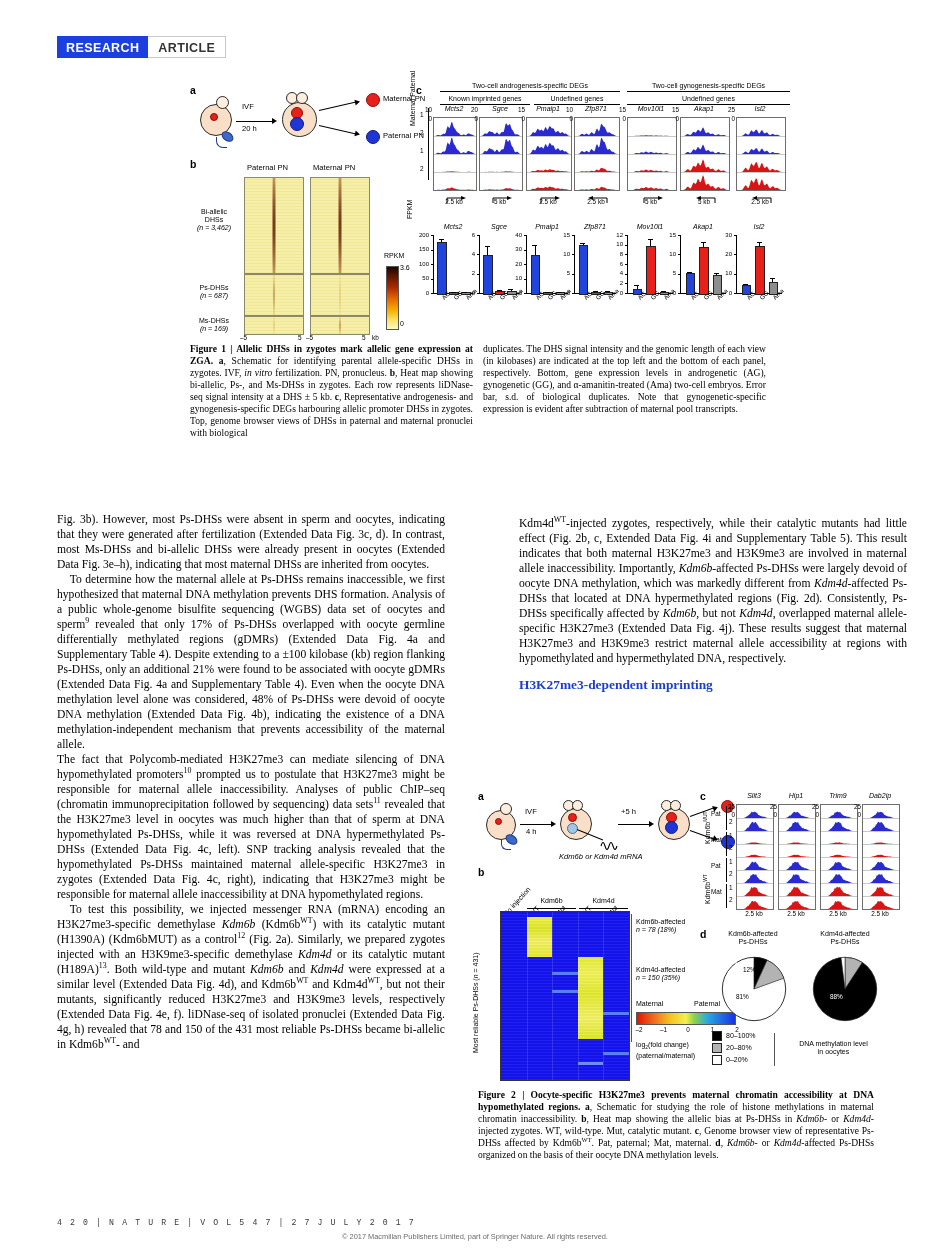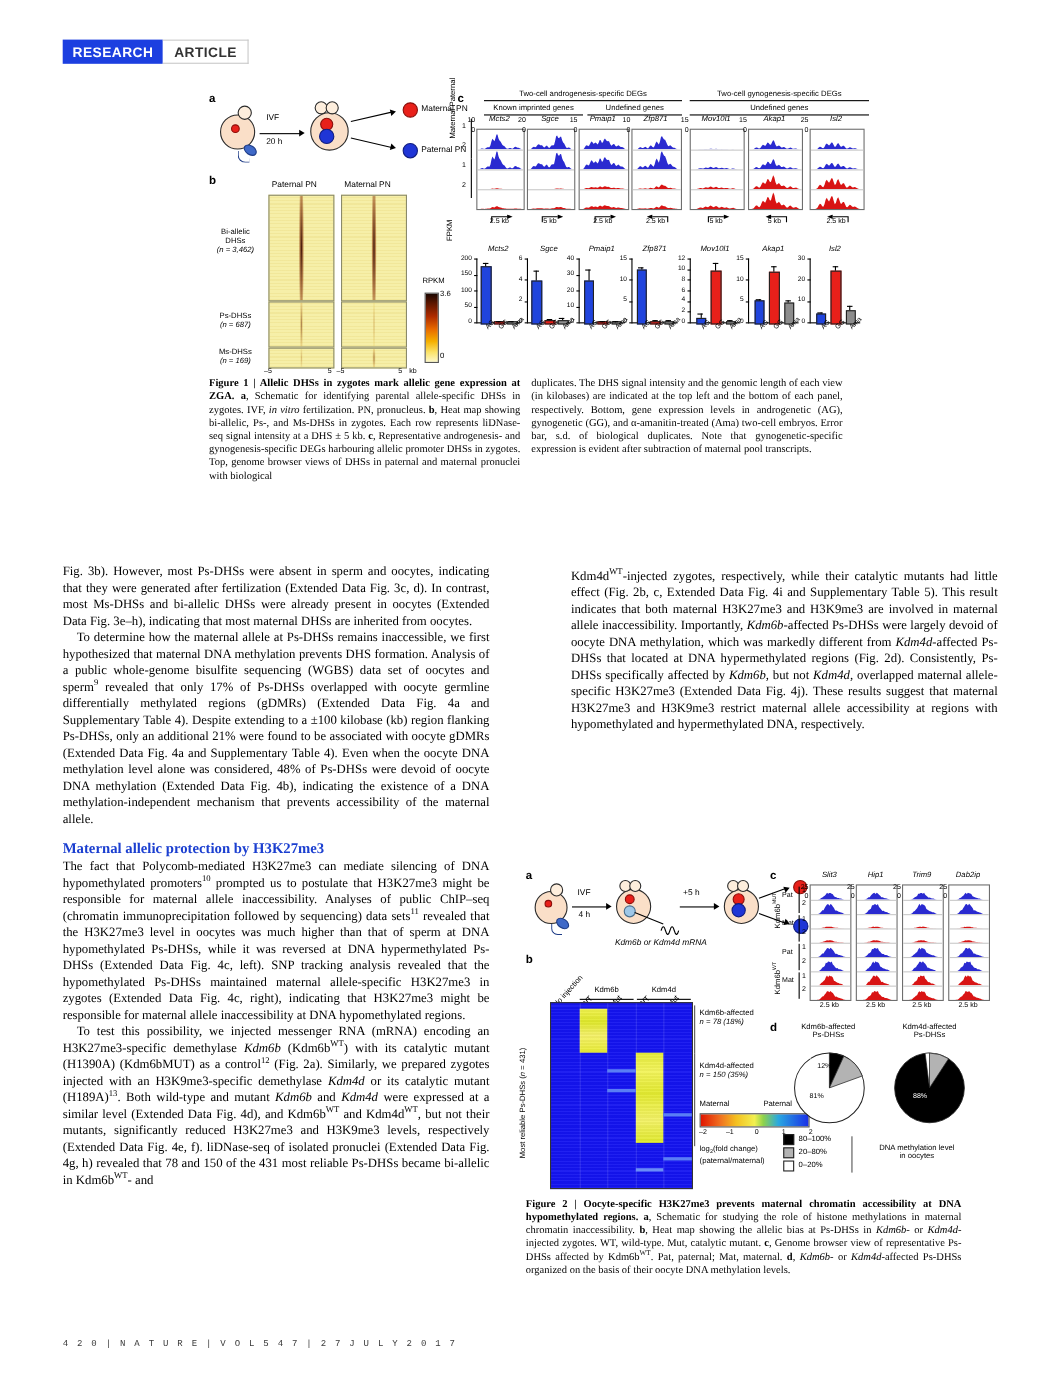--- a/index.html
+++ b/index.html
@@ -601,27 +601,27 @@
   </div>
 
   <div class="capt" style="position:absolute;left:190px;top:343px;width:283px;">
     <b>Figure 1 | Allelic DHSs in zygotes mark allelic gene expression at ZGA.</b><span> <b>a</b>, Schematic for identifying parental allele-specific DHSs in zygotes. IVF, <i>in vitro</i> fertilization. PN, pronucleus. <b>b</b>, Heat map showing bi-allelic, Ps-, and Ms-DHSs in zygotes. Each row represents liDNase-seq signal intensity at a DHS ± 5 kb. <b>c</b>, Representative androgenesis- and gynogenesis-specific DEGs harbouring allelic promoter DHSs in zygotes. Top, genome browser views of DHSs in paternal and maternal pronuclei with biological</span>
   </div>
   <div class="capt" style="position:absolute;left:483px;top:343px;width:283px;">duplicates. The DHS signal intensity and the genomic length of each view (in kilobases) are indicated at the top left and the bottom of each panel, respectively. Bottom, gene expression levels in androgenetic (AG), gynogenetic (GG), and α-amanitin-treated (Ama) two-cell embryos. Error bar, s.d. of biological duplicates. Note that gynogenetic-specific expression is evident after subtraction of maternal pool transcripts.</div>
 
   <div class="col" style="left:57px;top:512px;">
     <p class="noind">Fig. 3b). However, most Ps-DHSs were absent in sperm and oocytes, indicating that they were generated after fertilization (Extended Data Fig. 3c, d). In contrast, most Ms-DHSs and bi-allelic DHSs were already present in oocytes (Extended Data Fig. 3e–h), indicating that most maternal DHSs are inherited from oocytes.</p>
     <p>To determine how the maternal allele at Ps-DHSs remains inaccessible, we first hypothesized that maternal DNA methylation prevents DHS formation. Analysis of a public whole-genome bisulfite sequencing (WGBS) data set of oocytes and sperm<sup>9</sup> revealed that only 17% of Ps-DHSs overlapped with oocyte germline differentially methylated regions (gDMRs) (Extended Data Fig. 4a and Supplementary Table 4). Despite extending to a ±100 kilobase (kb) region flanking Ps-DHSs, only an additional 21% were found to be associated with oocyte gDMRs (Extended Data Fig. 4a and Supplementary Table 4). Even when the oocyte DNA methylation level alone was considered, 48% of Ps-DHSs were devoid of oocyte DNA methylation (Extended Data Fig. 4b), indicating the existence of a DNA methylation-independent mechanism that prevents accessibility of the maternal allele.</p>
-    <h2 class="sec">Maternal allelic protection by H3K27me3</h2>
     <p class="noind">The fact that Polycomb-mediated H3K27me3 can mediate silencing of DNA hypomethylated promoters<sup>10</sup> prompted us to postulate that H3K27me3 might be responsible for maternal allele inaccessibility. Analyses of public ChIP–seq (chromatin immunoprecipitation followed by sequencing) data sets<sup>11</sup> revealed that the H3K27me3 level in oocytes was much higher than that of sperm at DNA hypomethylated Ps-DHSs, while it was reversed at DNA hypermethylated Ps-DHSs (Extended Data Fig. 4c, left). SNP tracking analysis revealed that the hypomethylated Ps-DHSs maintained maternal allele-specific H3K27me3 in zygotes (Extended Data Fig. 4c, right), indicating that H3K27me3 might be responsible for maternal allele inaccessibility at DNA hypomethylated regions.</p>
     <p>To test this possibility, we injected messenger RNA (mRNA) encoding an H3K27me3-specific demethylase <i>Kdm6b</i> (Kdm6b<sup>WT</sup>) with its catalytic mutant (H1390A) (Kdm6bMUT) as a control<sup>12</sup> (Fig. 2a). Similarly, we prepared zygotes injected with an H3K9me3-specific demethylase <i>Kdm4d</i> or its catalytic mutant (H189A)<sup>13</sup>. Both wild-type and mutant <i>Kdm6b</i> and <i>Kdm4d</i> were expressed at a similar level (Extended Data Fig. 4d), and Kdm6b<sup>WT</sup> and Kdm4d<sup>WT</sup>, but not their mutants, significantly reduced H3K27me3 and H3K9me3 levels, respectively (Extended Data Fig. 4e, f). liDNase-seq of isolated pronuclei (Extended Data Fig. 4g, h) revealed that 78 and 150 of the 431 most reliable Ps-DHSs became bi-allelic in Kdm6b<sup>WT</sup>- and</p>
   </div>
 
   <div class="col" style="left:483px;top:516px;margin-left:36px;">
     <p class="noind">Kdm4d<sup>WT</sup>-injected zygotes, respectively, while their catalytic mutants had little effect (Fig. 2b, c, Extended Data Fig. 4i and Supplementary Table 5). This result indicates that both maternal H3K27me3 and H3K9me3 are involved in maternal allele inaccessibility. Importantly, <i>Kdm6b</i>-affected Ps-DHSs were largely devoid of oocyte DNA methylation, which was markedly different from <i>Kdm4d</i>-affected Ps-DHSs that located at DNA hypermethylated regions (Fig. 2d). Consistently, Ps-DHSs specifically affected by <i>Kdm6b</i>, but not <i>Kdm4d</i>, overlapped maternal allele-specific H3K27me3 (Extended Data Fig. 4j). These results suggest that maternal H3K27me3 and H3K9me3 restrict maternal allele accessibility at regions with hypomethylated and hypermethylated DNA, respectively.</p>
+    <h2 class="sec">H3K27me3-dependent imprinting</h2>
   </div>
 
   <div id="fig2" style="position:absolute;left:478px;top:788px;width:415px;height:300px;">
 
     <div class="panlab" style="left:0px;top:2px;">a</div>
 
     <div class="schem-oocyte" style="left:8px;top:22px;width:28px;height:28px;"></div>
     <div class="schem-pb" style="left:22px;top:15px;width:10px;height:10px;"></div>
     <div class="dot-red" style="left:17px;top:30px;width:5px;height:5px;"></div>
     <div class="sperm" style="left:27px;top:47px;"></div>
@@ -1006,14 +1006,15 @@
       <span>DNA methylation level</span><br>
       <span>in oocytes</span>
     </div>
   </div>
 
   <div class="capt" style="position:absolute;left:478px;top:1089px;width:396px;">
     <b>Figure 2 | Oocyte-specific H3K27me3 prevents maternal chromatin accessibility at DNA hypomethylated regions.</b><span> <b>a</b>, Schematic for studying the role of histone methylations in maternal chromatin inaccessibility. <b>b</b>, Heat map showing the allelic bias at Ps-DHSs in <i>Kdm6b</i>- or <i>Kdm4d</i>-injected zygotes. WT, wild-type. Mut, catalytic mutant. <b>c</b>, Genome browser view of representative Ps-DHSs affected by Kdm6b<sup>WT</sup>. Pat, paternal; Mat, maternal. <b>d</b>, <i>Kdm6b</i>- or <i>Kdm4d</i>-affected Ps-DHSs organized on the basis of their oocyte DNA methylation levels.</span>
   </div>
 
   <div class="footer">4 2 0   |   N A T U R E   |   V O L   5 4 7   |   2 7   J U L Y   2 0 1 7</div>
+  <div class="copyright">© 2017 Macmillan Publishers Limited, part of Springer Nature. All rights reserved.</div>
 
 </div>
 
 </body></html>

